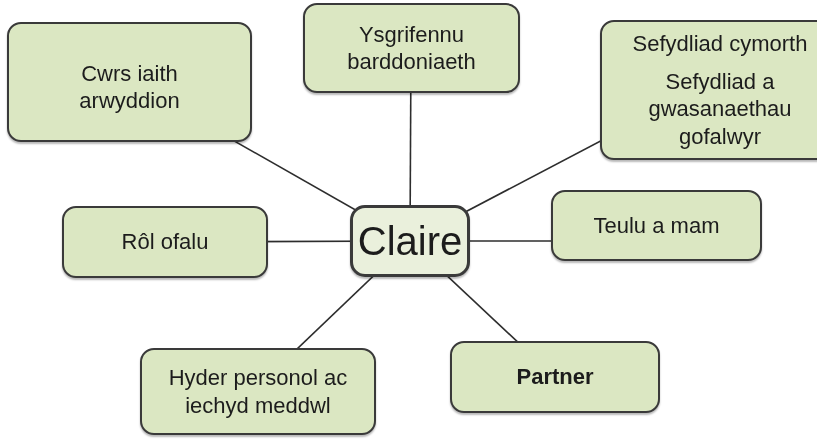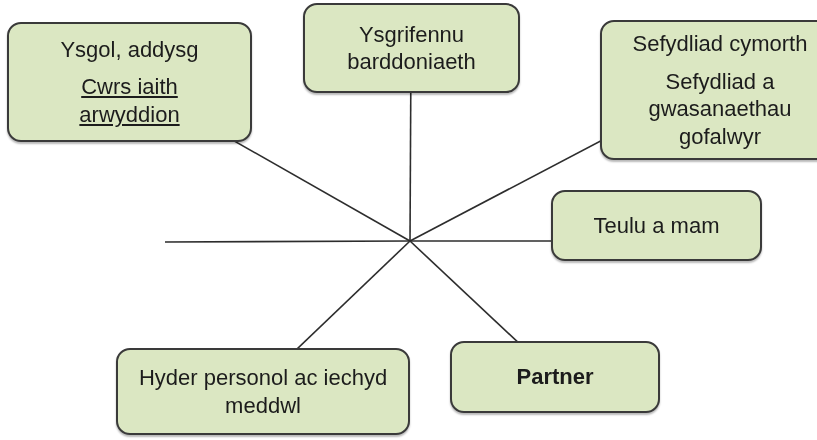--- a/index.html
+++ b/index.html
@@ -39,55 +39,60 @@
     border-radius: 15px;
     font-size: 40px;
   }
   
   .box-ysgol      { left: 7px;   top: 22px;  width: 245px; height: 120px; }
   .box-ysgrifennu { left: 303px; top: 3px;   width: 217px; height: 90px;  }
   .box-sefydliad  { left: 572px; top: 20px;  width: 240px; height: 140px; margin-left: 28px; }
   .box-rol        { left: 62px;  top: 206px; width: 206px; height: 72px;  }
   .box-claire     { left: 350px; top: 205px; width: 120px; height: 72px;  }
   .box-teulu      { left: 551px; top: 190px; width: 211px; height: 71px;  }
-  .box-hyder      { left: 116px; top: 348px; width: 294px; height: 87px;  }
+  .box-hyder      { left: 140px; top: 348px; width: 236px; height: 87px;  }
   .box-partner    { left: 450px; top: 341px; width: 210px; height: 72px; font-weight: bold;  }
-  .box-ysgol .line2     { max-width: 150px; text-decoration: underline; }
+  .box-ysgol .line2     { max-width: 150px; }
   .box-sefydliad .line2 { max-width: 160px; }
 </style>
 </head>
 <body>
 
 <div class="canvas">
 
   <svg class="connectors" viewBox="0 0 817 440" xmlns="http://www.w3.org/2000/svg">
     <line x1="410" y1="241" x2="129" y2="81" stroke="#2d2d2d" stroke-width="1.6"></line>
     <line x1="410" y1="241" x2="411" y2="48" stroke="#2d2d2d" stroke-width="1.6"></line>
     <line x1="410" y1="241" x2="692" y2="93" stroke="#2d2d2d" stroke-width="1.6"></line>
     <line x1="410" y1="241" x2="165" y2="242" stroke="#2d2d2d" stroke-width="1.6"></line>
     <line x1="410" y1="241" x2="656" y2="241" stroke="#2d2d2d" stroke-width="1.6"></line>
     <line x1="410" y1="241" x2="253" y2="391" stroke="#2d2d2d" stroke-width="1.6"></line>
     <line x1="410" y1="241" x2="555" y2="377" stroke="#2d2d2d" stroke-width="1.6"></line>
   </svg>
 
   <div class="node box-ysgol">
-    <span class="line1">Ysgol, addysg</span>
     <span class="line2">Cwrs iaith arwyddion</span>
   </div>
 
   <div class="node box-ysgrifennu">
     <span class="line1">Ysgrifennu barddoniaeth</span>
   </div>
 
   <div class="node box-sefydliad">
     <span class="line1">Sefydliad cymorth</span>
     <span class="line2">Sefydliad a gwasanaethau gofalwyr</span>
   </div>
 
+  <div class="node box-rol">
+    <span class="line1">Rôl ofalu</span>
+  </div>
 
+  <div class="node center-node box-claire">
+    <span class="line1">Claire</span>
+  </div>
 
   <div class="node box-teulu">
     <span class="line1">Teulu a mam</span>
   </div>
 
   <div class="node box-hyder">
     <span class="line1">Hyder personol ac iechyd meddwl</span>
   </div>
 
   <div class="node box-partner">

